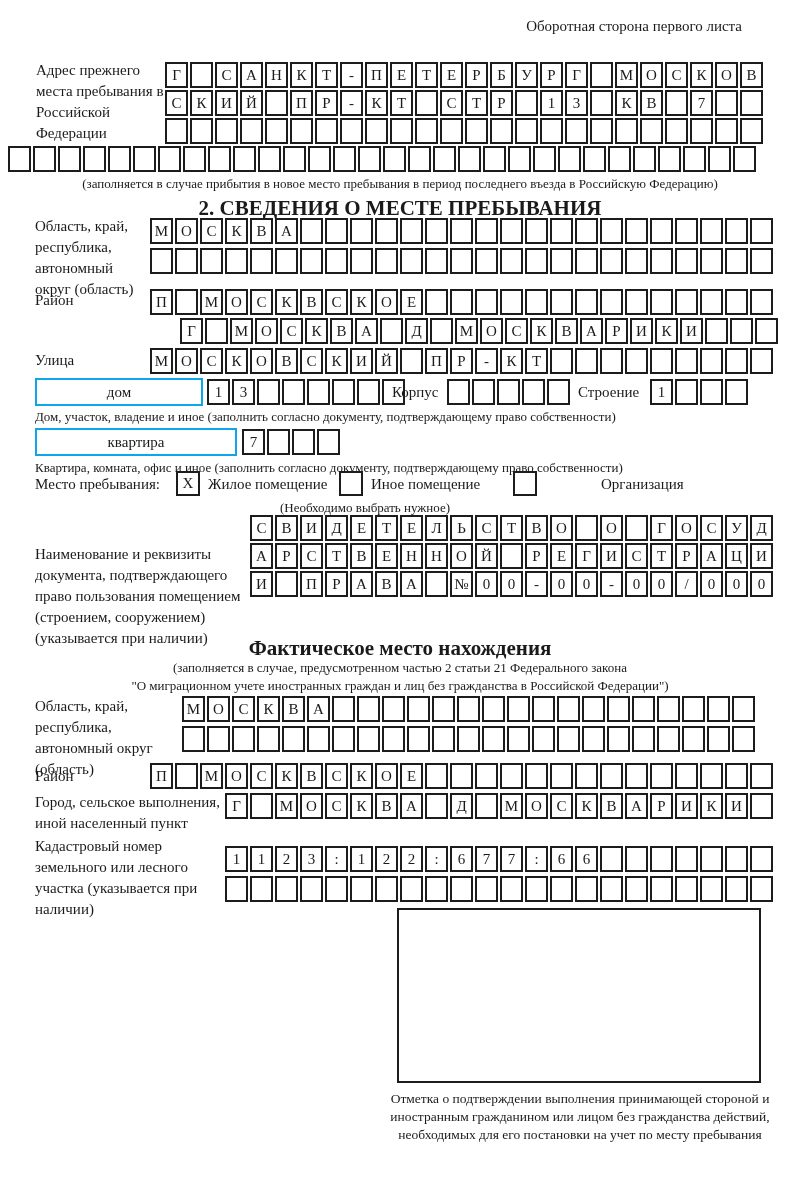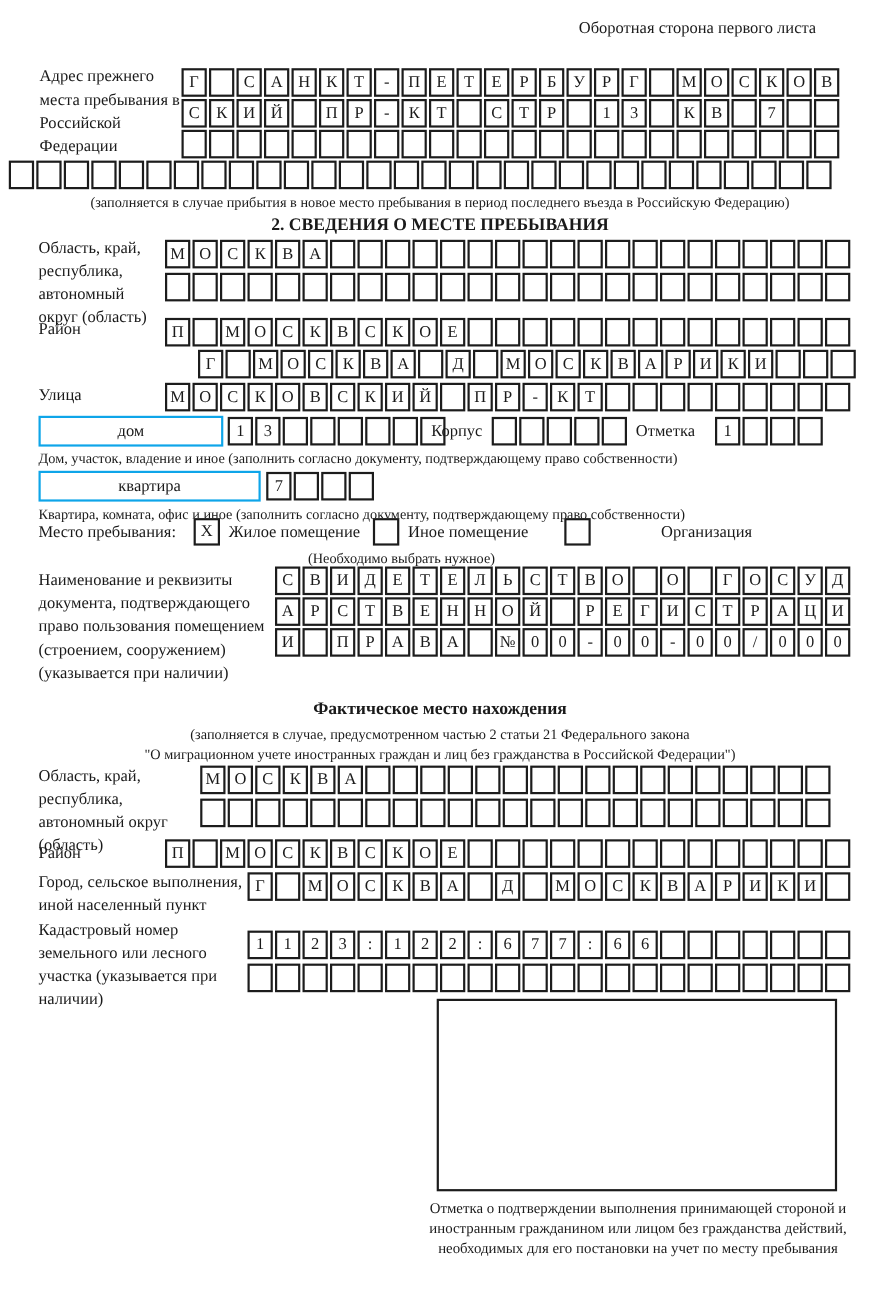--- a/index.html
+++ b/index.html
@@ -1,21 +1,21 @@
 <!DOCTYPE html>
 <html><head>
 <meta charset="utf-8">
 <style>
   html,body{margin:0;padding:0;background:#fff;}
   #page{position:relative;width:800px;height:1180px;background:#fff;color:#1a1a1a;
         font-family:"Liberation Serif","DejaVu Serif",serif;overflow:hidden;border-radius:32px;}
   .abs{position:absolute;}
   .lbl{font-size:15px;line-height:21px;}
   .note{font-size:13px;line-height:16px;}
-  .ttl{font-size:16px;font-weight:bold;}
+  .ttl{font-size:21px;font-weight:bold;}
   .center{left:0;width:800px;text-align:center;}
   .cellrow{position:absolute;display:flex;}
   .cell{box-sizing:border-box;width:23px;height:26px;border:2px solid #1c1c1c;margin-right:2px;
         display:flex;align-items:center;justify-content:center;font-size:15px;background:#fff;}
   .labelbox{position:absolute;box-sizing:border-box;border:2px solid #0ea5e9;height:28px;
         display:flex;align-items:center;justify-content:center;font-size:15px;background:#fff;}
   .checkbox{position:absolute;box-sizing:border-box;width:24px;height:25px;border:2px solid #1c1c1c;
         display:flex;align-items:center;justify-content:center;font-size:15px;background:#fff;}
   .stampbox{position:absolute;box-sizing:border-box;border:2px solid #1c1c1c;background:#fff;}
 </style>
@@ -294,21 +294,21 @@
       <div class="cell"></div>
     </div>
   <div class="abs lbl" style="top:382px;left:392px;">Корпус</div>
   <div class="cellrow" style="top:379px;left:447px;">
       <div class="cell"></div>
       <div class="cell"></div>
       <div class="cell"></div>
       <div class="cell"></div>
       <div class="cell"></div>
     </div>
-  <div class="abs lbl" style="top:382px;left:578px;">Отметка</div>
+  <div class="abs lbl" style="top:382px;left:578px;">Строение</div>
   <div class="cellrow" style="top:379px;left:650px;">
       <div class="cell">1</div>
       <div class="cell"></div>
       <div class="cell"></div>
       <div class="cell"></div>
     </div>
   <div class="abs note" style="top:409px;left:35px;">Дом, участок, владение и иное (заполнить согласно документу, подтверждающему право собственности)</div>
 
   <div class="labelbox" style="top:428px;left:35px;width:202px;">квартира</div>
   <div class="cellrow" style="top:429px;left:242px;">
@@ -321,21 +321,21 @@
 
   <div class="abs lbl" style="top:474px;left:35px;">Место пребывания:</div>
   <div class="checkbox" style="top:471px;left:176px;">X</div>
   <div class="abs lbl" style="top:474px;left:208px;">Жилое помещение</div>
   <div class="checkbox" style="top:471px;left:339px;"></div>
   <div class="abs lbl" style="top:474px;left:371px;">Иное помещение</div>
   <div class="checkbox" style="top:471px;left:513px;"></div>
   <div class="abs lbl" style="top:474px;left:557px;margin-left:44px;">Организация</div>
   <div class="abs note" style="top:500px;left:180px;width:370px;text-align:center;">(Необходимо выбрать нужное)</div>
 
-  <div class="abs lbl" style="top:518px;left:35px;width:220px;">Наименование и реквизиты документа, подтверждающего право пользования помещением (строением, сооружением) (указывается при наличии)</div>
+  <div class="abs lbl" style="top:544px;left:35px;width:220px;">Наименование и реквизиты документа, подтверждающего право пользования помещением (строением, сооружением) (указывается при наличии)</div>
   <div class="cellrow" style="top:515px;left:250px;">
       <div class="cell">С</div>
       <div class="cell">В</div>
       <div class="cell">И</div>
       <div class="cell">Д</div>
       <div class="cell">Е</div>
       <div class="cell">Т</div>
       <div class="cell">Е</div>
       <div class="cell">Л</div>
       <div class="cell">Ь</div>

